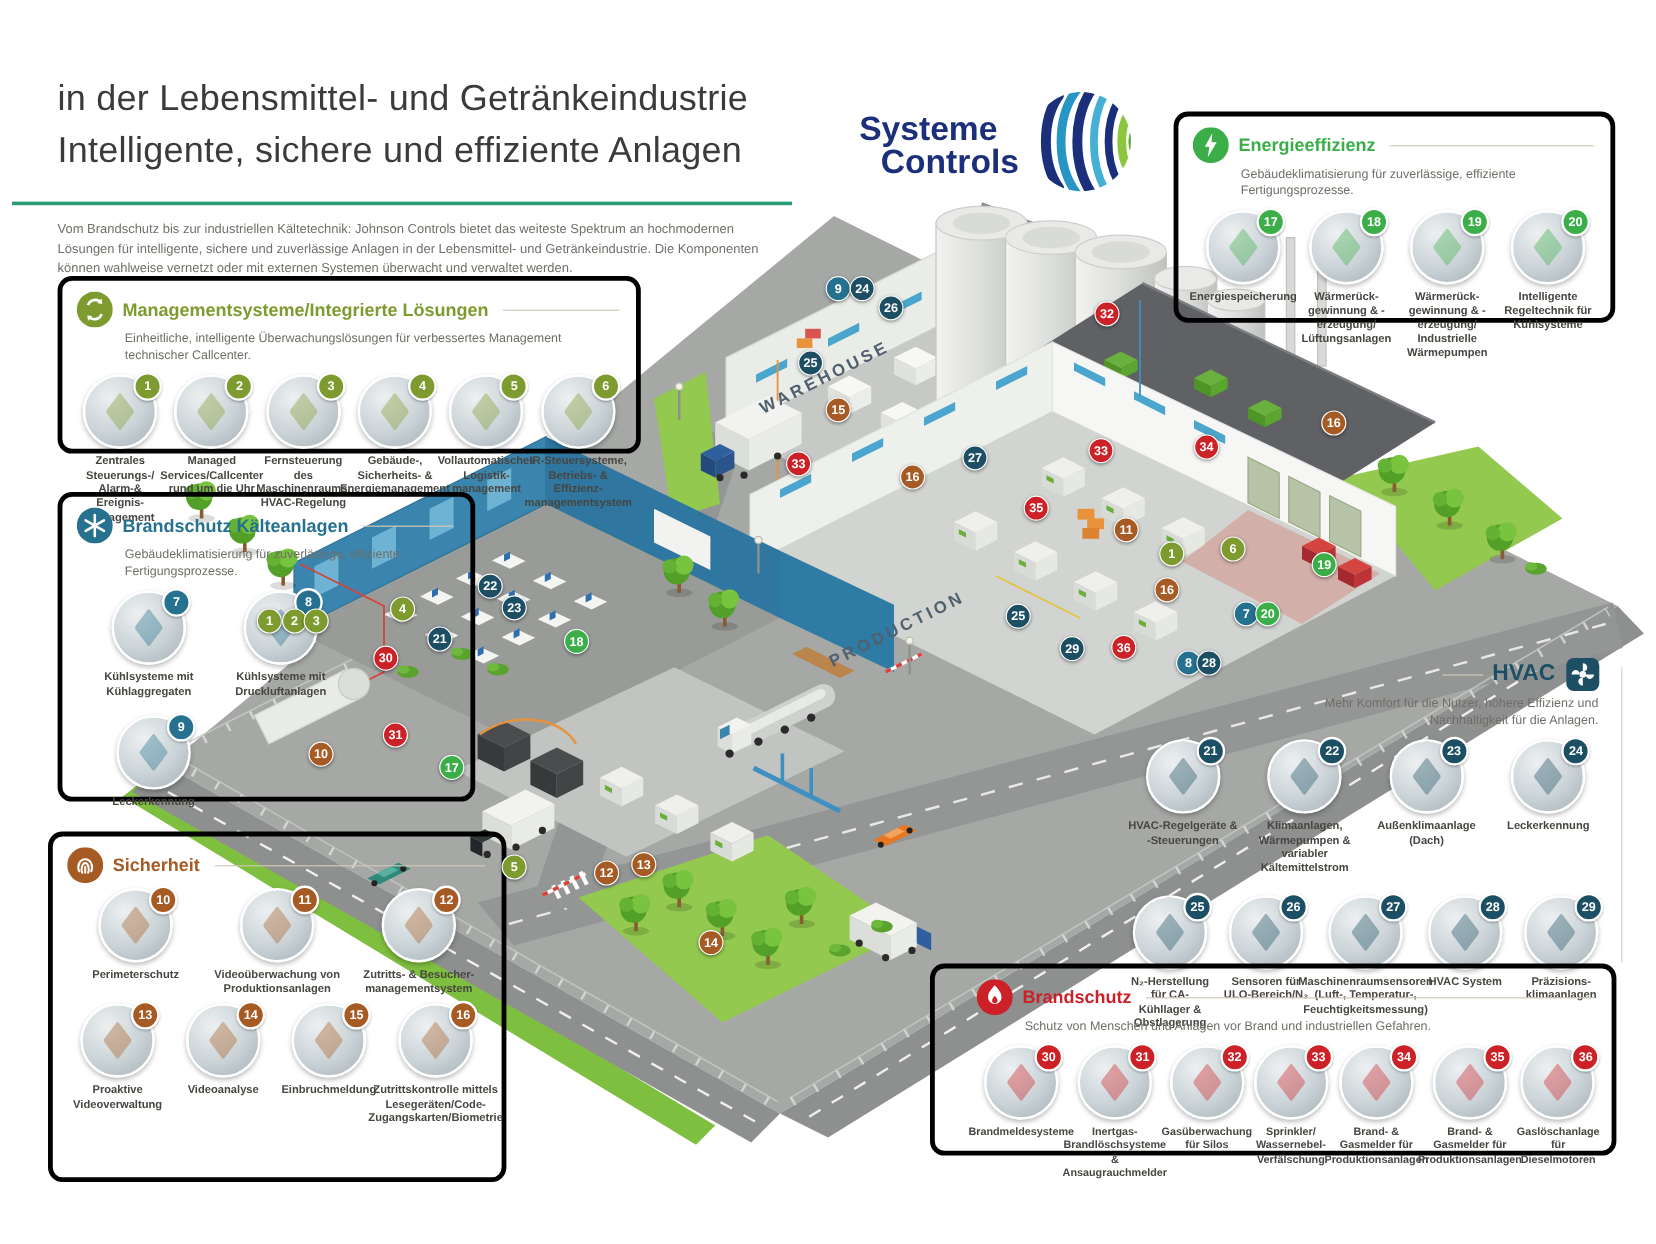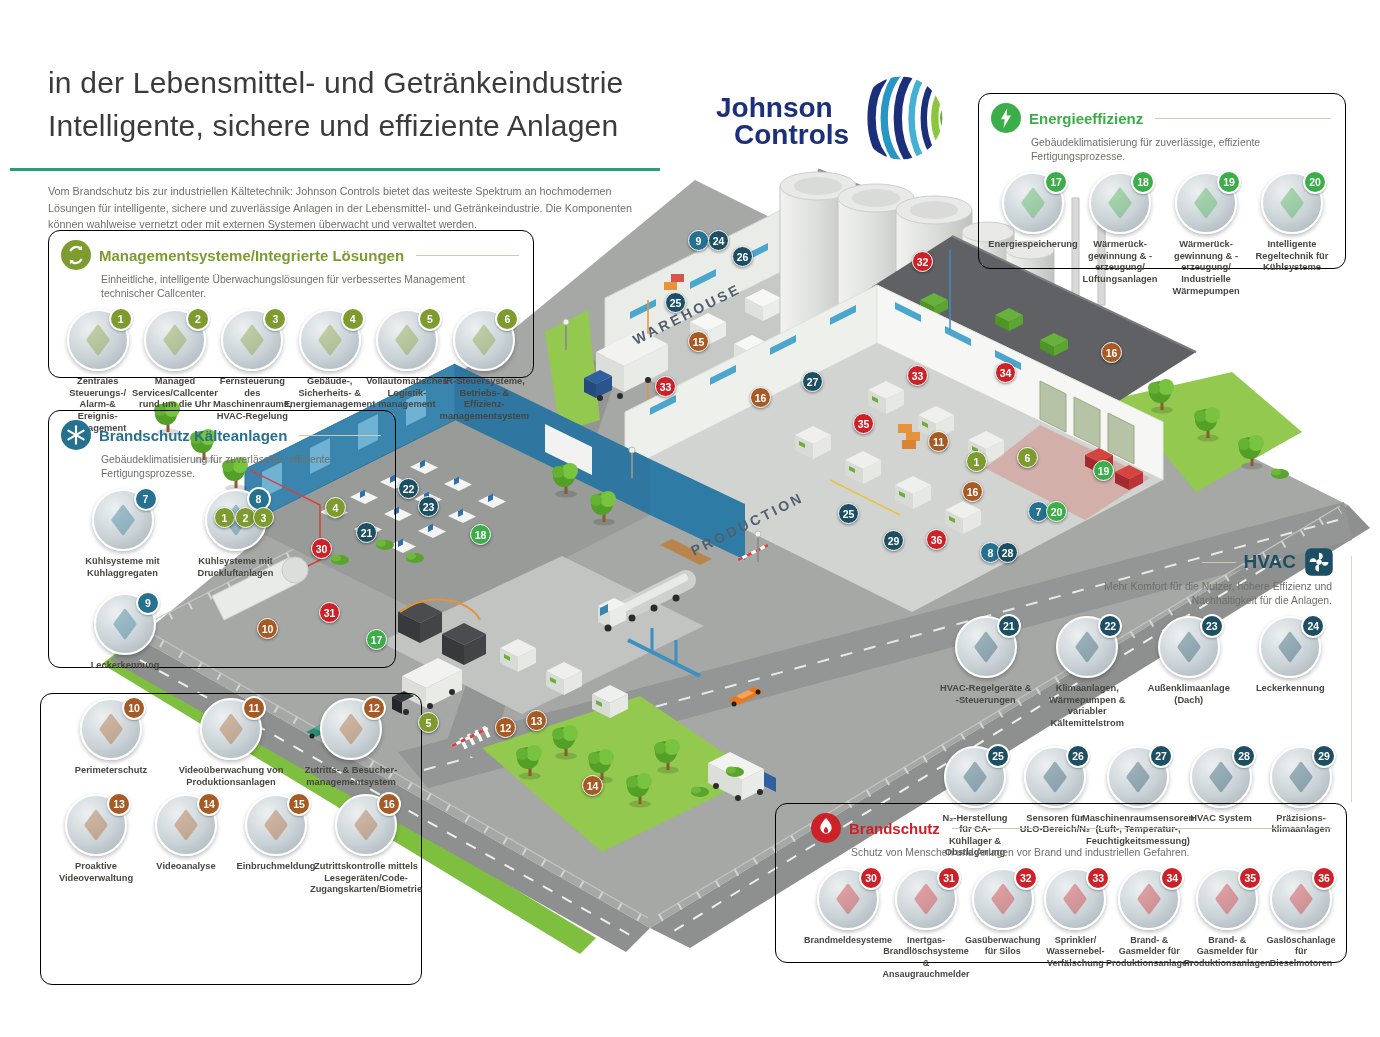--- a/index.html
+++ b/index.html
@@ -11,21 +11,21 @@
          letter-spacing:.2px;z-index:2;font-weight:400;}
   .rule{position:absolute;left:10px;top:168px;width:650px;height:3px;z-index:2;}
   .intro{position:absolute;left:48px;top:183px;width:600px;font-size:10.8px;line-height:1.55;
          color:#70706a;z-index:2;}
   
   .logo{position:absolute;left:716px;top:72px;display:flex;align-items:flex-start;z-index:2;}
   .logo-text{font-weight:bold;font-size:28px;line-height:.98;margin-top:22px;}
   .logo-text .l2{margin-left:18px;}
   .logo-mark{width:92px;height:92px;margin-left:6px;}
   
-  .panel{position:absolute;border:1px solid #000000;border-radius:12px;z-index:2;box-sizing:border-box;}
+  .panel{position:absolute;border:4px solid #000000;border-radius:12px;z-index:2;box-sizing:border-box;}
   .hd{display:flex;align-items:center;gap:8px;padding:9px 14px 0 12px;}
   .picon{width:30px;height:30px;flex:0 0 auto;color:var(--cat);}
   .picon svg{width:30px;height:30px;display:block;}
   .ptitle{font-size:15px;font-weight:bold;color:var(--cat);white-space:nowrap;}
   .hline{flex:1;height:1px;background:#cfc9b6;margin-left:4px;}
   .psub{padding:3px 14px 4px 52px;font-size:10.4px;color:#6f6f68;line-height:1.35;}
   .items{padding:4px 10px 8px;display:flex;flex-direction:column;gap:6px;}
   .row{display:flex;justify-content:space-around;align-items:flex-start;}
   .item{display:flex;flex-direction:column;align-items:center;}
   .thumb{position:relative;width:58px;height:58px;border-radius:50%;border:2px solid #fff;
@@ -379,21 +379,21 @@
 
 <div class="title">
   <div>in der Lebensmittel- und Getränkeindustrie</div>
   <div>Intelligente, sichere und effiziente Anlagen</div>
 </div>
 <div class="rule" style="background: rgb(42, 157, 116);"></div>
 <div class="intro">Vom Brandschutz bis zur industriellen Kältetechnik: Johnson Controls bietet das weiteste Spektrum an hochmodernen Lösungen für intelligente, sichere und zuverlässige Anlagen in der Lebensmittel- und Getränkeindustrie. Die Komponenten können wahlweise vernetzt oder mit externen Systemen überwacht und verwaltet werden.</div>
 
 <div class="logo">
   <div class="logo-text" style="color: rgb(27, 47, 122);">
-    <div>Johnson</div>
+    <div>Systeme</div>
     <div class="l2">Controls</div>
   </div>
   <svg class="logo-mark" viewBox="0 0 100 100">
     <clipPath id="lc">
           <circle cx="50" cy="50" r="45"></circle>
         </clipPath>
     <g clip-path="url(#lc)" fill="none" stroke-linecap="round">
       <path d="M30 8 C14 30 14 70 30 92" stroke="#1b2f7a" stroke-width="9"></path>
       <path d="M46 3 C27 28 27 72 46 97" stroke="#2796c4" stroke-width="8"></path>
       <path d="M60 2 C42 28 42 72 60 98" stroke="#1b2f7a" stroke-width="9"></path>
@@ -498,20 +498,34 @@
             <div class="thumb">
               <span class="badge">9</span>
             </div>
             <div class="lbl">Leckerkennung</div>
           </div>
         </div>
       </div>
 </div>
 
 <div class="panel p-sec" style="--cat: #a65b25;">
+  <div class="hd">
+    <span class="picon">
+      <svg viewBox="0 0 24 24">
+            <circle cx="12" cy="12" r="12" fill="currentColor"></circle>
+        <g stroke="#fff" stroke-width="1.4" fill="none" stroke-linecap="round">
+          <path d="M8 16c-1.5-3 0-8 4-8s5.5 5 4 8"></path>
+              <path d="M10 17c-1-2.5 0-6.5 2-6.5s3 4 2 6.5"></path>
+          <path d="M12 17v-4"></path>
+            </g>
+          </svg>
+    </span>
+    <span class="ptitle">Sicherheit</span>
+    <span class="hline"></span>
+  </div>
   <div class="items">
         <div class="row row1">
           <div class="item">
             <div class="thumb">
               <span class="badge">10</span>
             </div>
             <div class="lbl">Perimeterschutz</div>
           </div>
           <div class="item">
             <div class="thumb">

